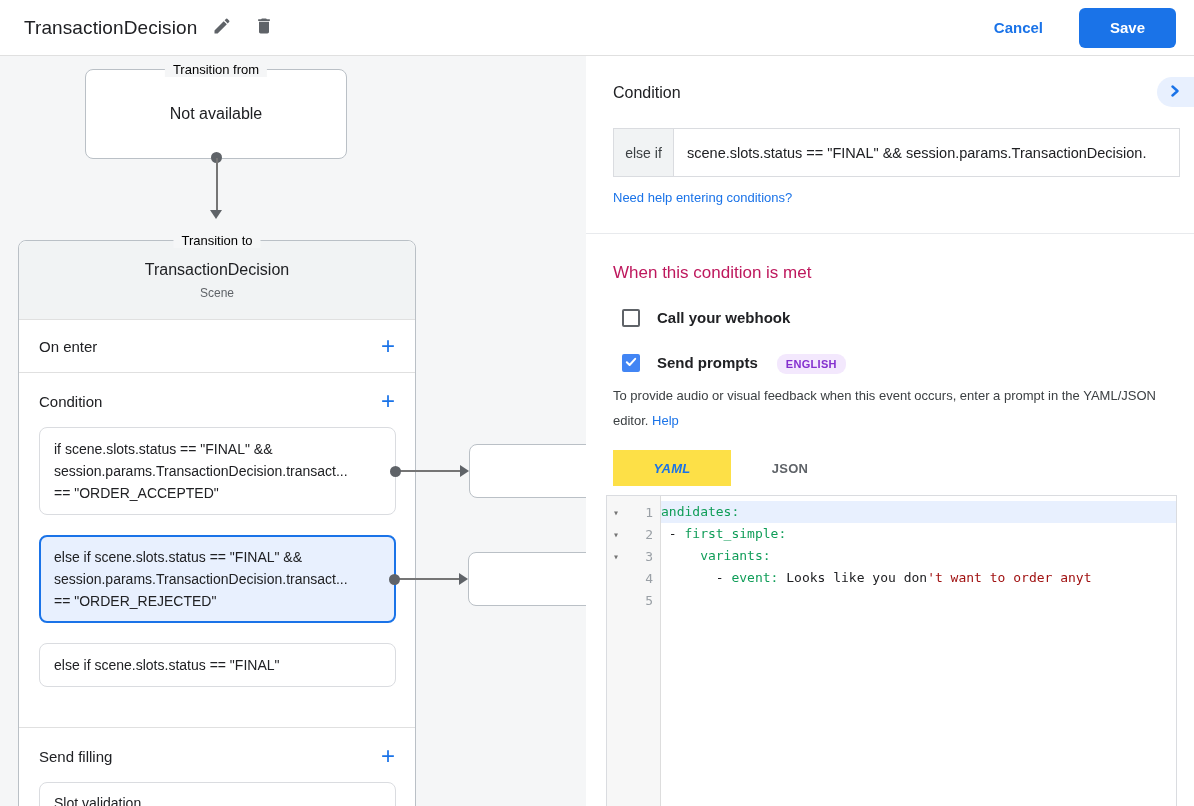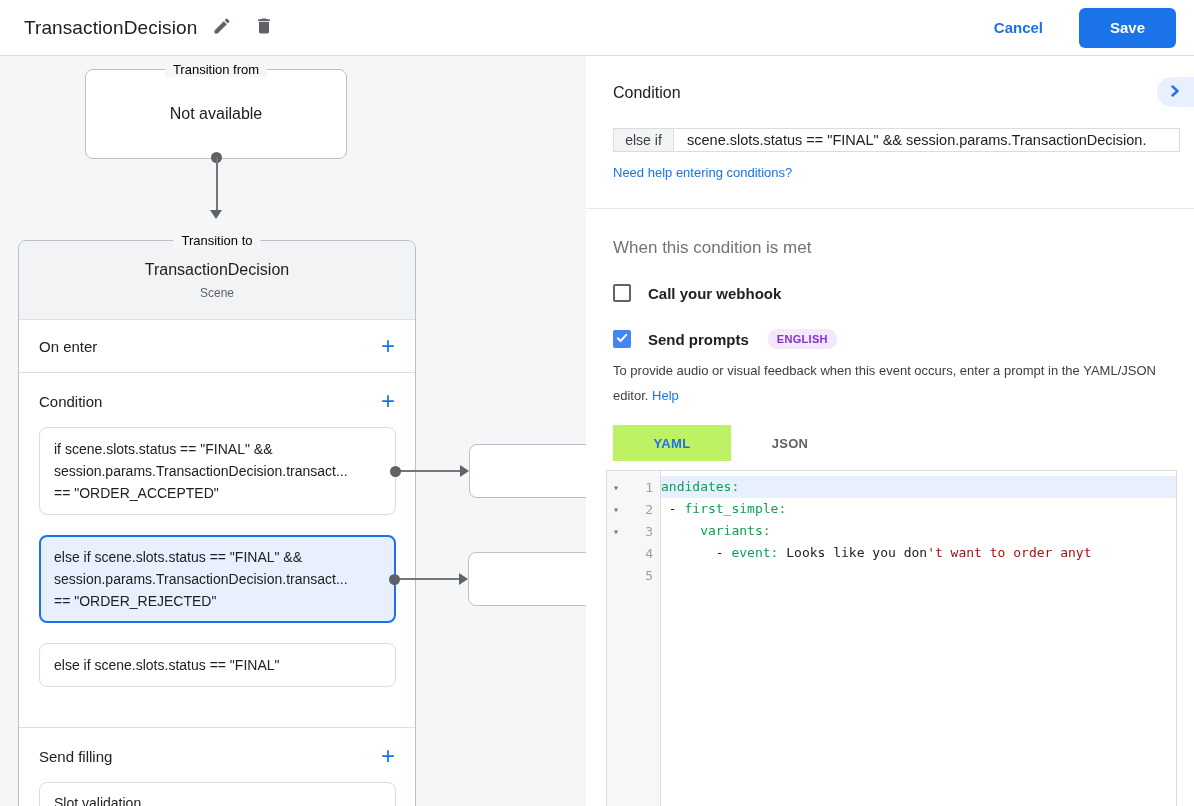--- a/index.html
+++ b/index.html
@@ -71,50 +71,50 @@
   
   .panel { position:absolute; left:586px; top:56px; width:608px; height:750px; background:#fff; z-index:10; overflow:hidden; }
 
   .cond-head { position:relative; padding:28px 0 0 27px; }
   .cond-head .h { font-size:16px; color:#202124; }
   .expand-pill { position:absolute; right:0; top:21px; width:37px; height:30px; background:#e8f0fe;
                  border:none; border-radius:15px 0 0 15px; cursor:pointer; display:flex; align-items:center;
                  justify-content:flex-start; padding-left:12px; }
   .expand-pill svg { stroke:#1a73e8; }
 
-  .expr-row { display:flex; margin:26px 14px 0 27px; height:24px; }
+  .expr-row { display:flex; margin:26px 14px 0 27px; height:49px; }
   .expr-prefix { width:60px; background:#f1f3f4; border:1px solid #dadce0; border-right:none;
                  display:flex; align-items:center; justify-content:center; font-size:14px; color:#3c4043; }
   .expr-input { flex:1; border:1px solid #dadce0; background:#fff; font-size:14.5px; color:#202124;
                 padding:0 10px 0 13px; outline:none; font-family:inherit; }
   .help-link { display:inline-block; margin:13px 0 0 27px; font-size:13px; color:#1a73e8;
                text-decoration:none; cursor:pointer; }
   .panel-divider { margin-top:27px; height:1px; background:#e8eaed; }
 
-  .when-title { margin:29px 0 0 27px; font-size:17px; color:#737373; }
-
-  .check-row { display:flex; align-items:center; margin-left:27px; }
+  .when-title { margin:29px 0 0 27px; font-size:17px; color:#be185d; }
+
+  .check-row { display:flex; align-items:flex-start; margin-left:36px; }
   .check-row.r1 { margin-top:26px; }
   .check-row.r2 { margin-top:27px; }
   .cbx { width:18px; height:18px; border:2px solid #5f6368; border-radius:2px; background:#fff;
          cursor:pointer; display:flex; align-items:center; justify-content:center; flex:none; }
   .cbx .mark { display:none; }
   .cbx.checked { background:#4285f4; border-color:#4285f4; }
   .cbx.checked .mark { display:block; }
   .check-label { font-size:15px; font-weight:bold; color:#202124; margin-left:17px; }
   .lang-badge { margin-left:19px; background:#f3e8fd; color:#8430ce; font-size:11px; font-weight:bold;
                 letter-spacing:0.3px; padding:4px 9px; border-radius:9px; }
 
   .helper { margin:9px 24px 0 27px; font-size:13px; color:#3c4043; line-height:25px; }
   .helper a { color:#1a73e8; text-decoration:none; cursor:pointer; }
 
   .tabs { display:flex; margin:17px 0 0 27px; }
   .tab { width:118px; height:36px; border:none; background:transparent; font-size:13px; font-weight:bold;
          color:#5f6368; cursor:pointer; font-family:inherit; letter-spacing:0.3px; }
-  .tab.active { background:#bef264; color:#1a73e8; }
+  .tab.active { background:#fde047; color:#1a73e8;font-style:italic; }
 
   .editor { margin:9px 0 0 20px; width:571px; height:420px; border:1px solid #dadce0; background:#fff;
             display:flex; font-family:"DejaVu Sans Mono", monospace; font-size:13px; }
   .gutter { width:54px; background:#f7f7f7; border-right:1px solid #ddd; padding-top:5px; flex:none; }
   .g-row { height:22px; display:flex; align-items:center; }
   .g-fold { width:18px; text-align:center; color:#757575; font-size:10px; cursor:pointer; }
   .g-num { flex:1; text-align:right; padding-right:7px; color:#9aa0a6; font-size:13px; }
   .code-area { flex:1; padding-top:5px; overflow:hidden; cursor:text; }
   .c-row { height:22px; line-height:22px; white-space:pre; }
   .c-row.active { background:#e8f0fe; }

